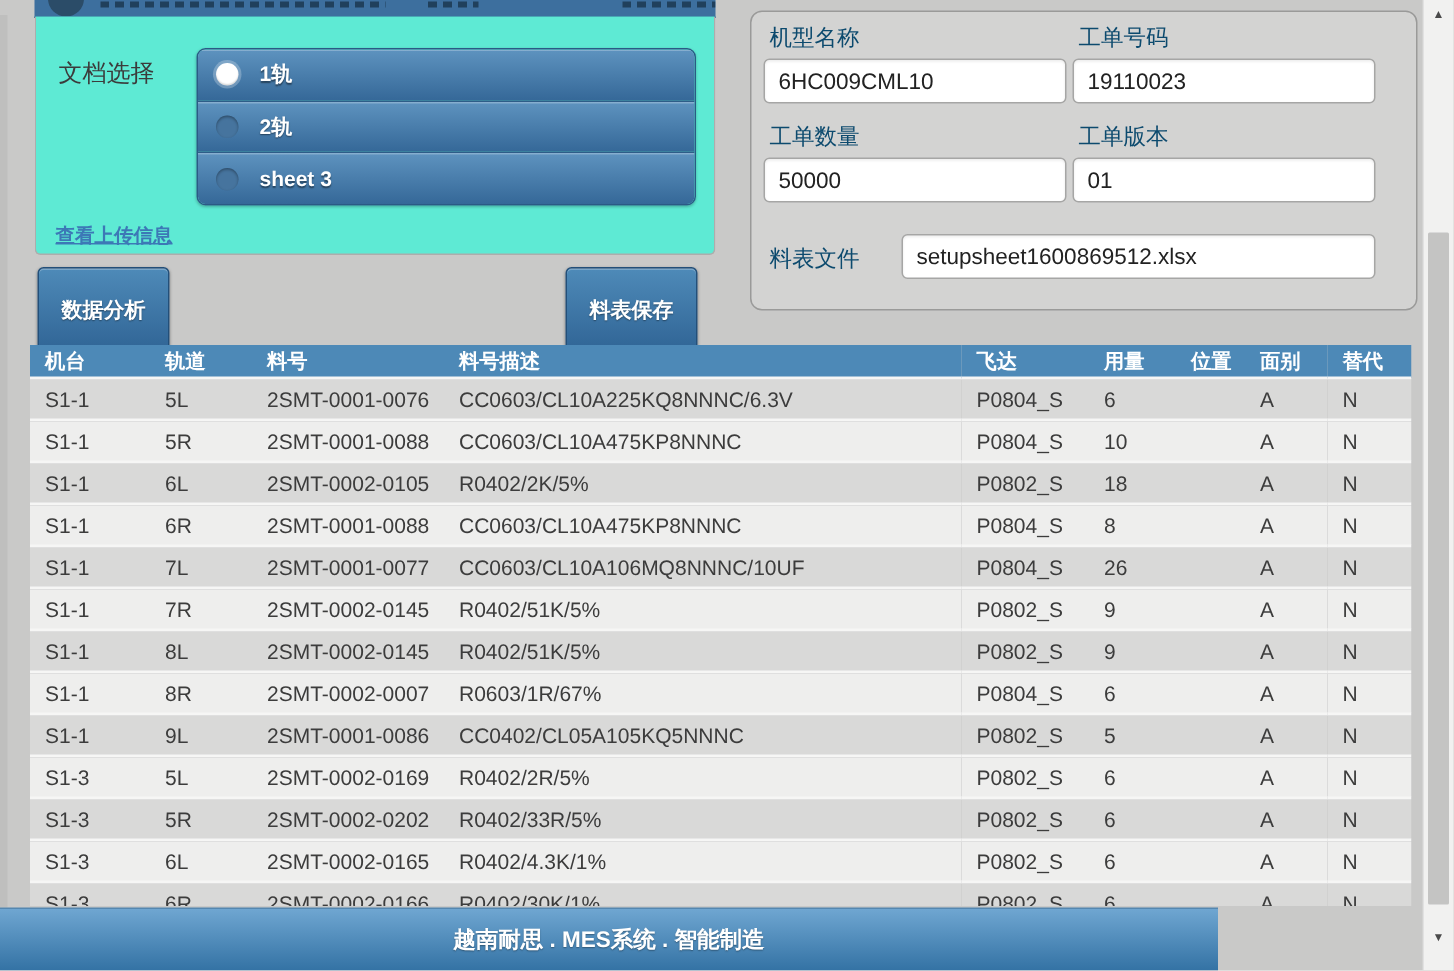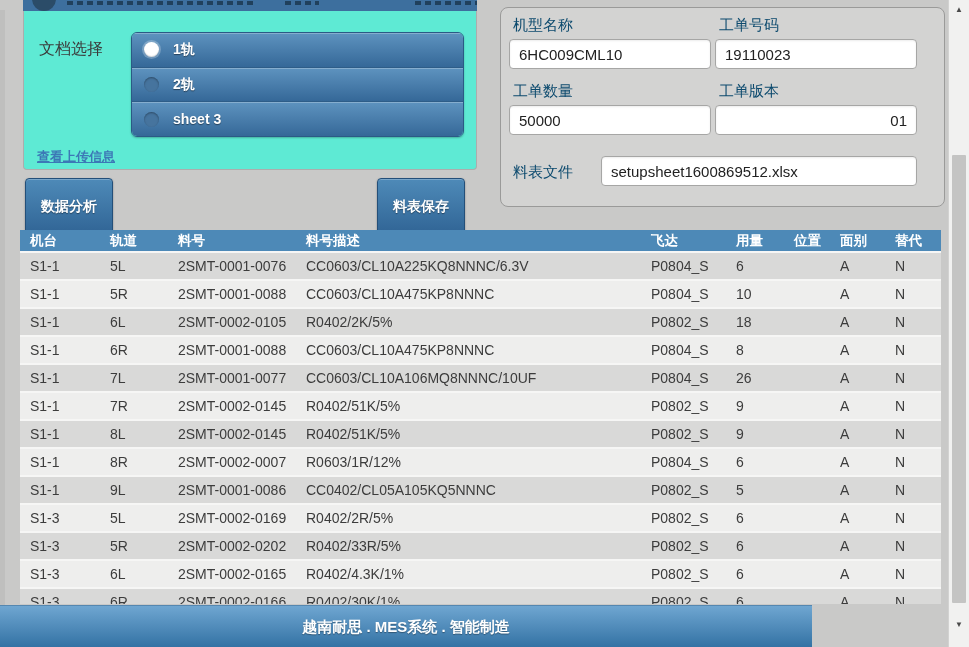--- a/index.html
+++ b/index.html
@@ -34,21 +34,21 @@
   .btn-analyze{left:25px;top:178px;}
   .btn-save{left:377px;top:178px;}
 
   
   .form-box{position:absolute;left:500px;top:7px;width:443px;height:198px;background:#d3d3d2;border:1px solid #9a9a99;border-radius:8px;}
   .f-label{position:absolute;font-size:15px;color:#0c4a6e;}
   .f-input{position:absolute;height:28px;background:#ffffff;border:1px solid #a6a6a5;border-radius:4px;font-family:inherit;font-size:15px;color:#222;padding:0 9px;box-shadow:inset 0 1px 2px rgba(0,0,0,.08);}
   .lbl-model{left:12px;top:8px;} .lbl-wo{left:218px;top:8px;}
   .in-model{left:8px;top:31px;width:182px;} .in-wo{left:214px;top:31px;width:182px;}
   .lbl-qty{left:12px;top:74px;} .lbl-ver{left:218px;top:74px;}
-  .in-qty{left:8px;top:97px;width:182px;} .in-ver{left:214px;top:97px;width:182px;text-align:right;}
+  .in-qty{left:8px;top:97px;width:182px;} .in-ver{left:214px;top:97px;width:182px;}
   .lbl-file{left:12px;top:155px;}
   .in-file{left:100px;top:148px;width:296px;}
 
   
   .table-wrap{position:absolute;left:20px;top:230px;width:921px;height:374px;overflow:hidden;}
   table{border-collapse:collapse;table-layout:fixed;width:921px;}
   th{background:#4d89b7;color:#fff;font-weight:bold;font-size:13.5px;text-align:left;height:21px;padding:0 0 0 10px;border-bottom:2px solid #f6f6f5;white-space:nowrap;}
   td{font-size:14px;color:#3c3c3c;height:26px;padding:0 0 0 10px;border-bottom:2px solid #f6f6f5;white-space:nowrap;overflow:hidden;}
   tbody tr:nth-child(odd) td{background:#d9d9d8;}
   tbody tr:nth-child(even) td{background:#eeeeed;}
@@ -223,21 +223,21 @@
             <td>9</td>
       <td></td>
             <td>A</td>
       <td>N</td>
     </tr>
 
     <tr>
       <td>S1-1</td>
             <td>8R</td>
       <td>2SMT-0002-0007</td>
-            <td>R0603/1R/12%</td>
+            <td>R0603/1R/67%</td>
       <td>P0804_S</td>
             <td>6</td>
       <td></td>
             <td>A</td>
       <td>N</td>
     </tr>
 
     <tr>
       <td>S1-1</td>
             <td>9L</td>

